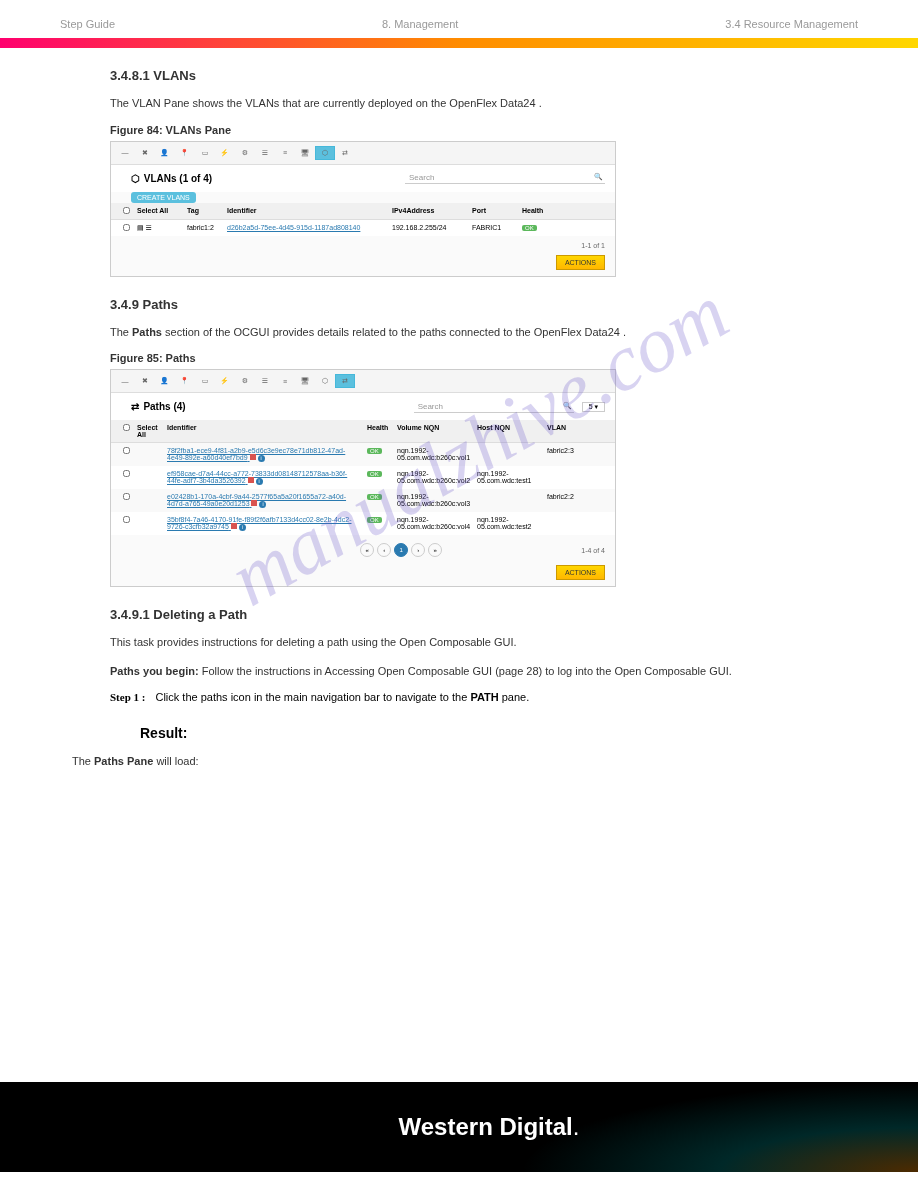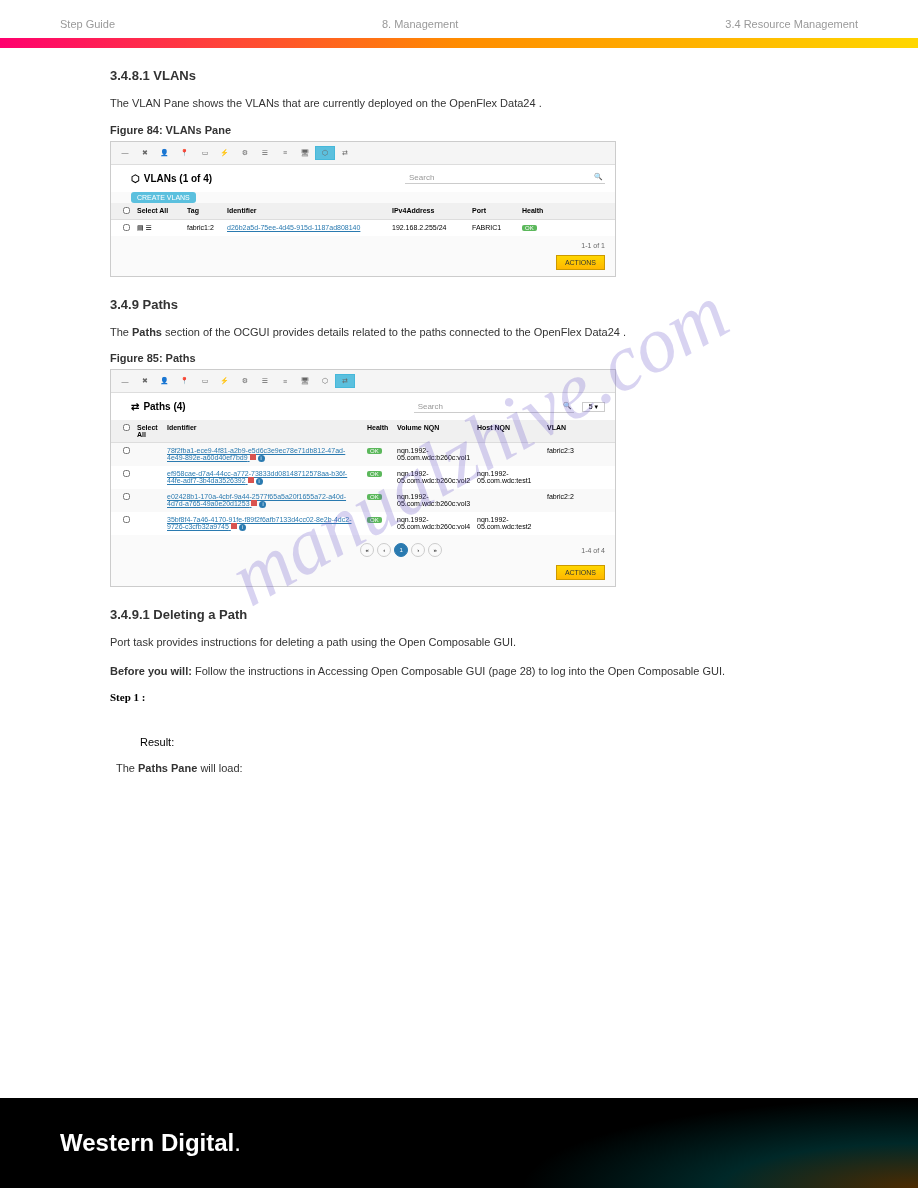--- a/index.html
+++ b/index.html
@@ -30,23 +30,23 @@
     .footer-row { display: flex; justify-content: flex-end; align-items: center; padding: 6px 10px; gap: 8px; }
     .actions-btn { background: linear-gradient(#ffd700, #ffb700); color: #333; padding: 3px 8px; font-size: 7px; border: 1px solid #cc9900; }
     .pagination-text { font-size: 7px; color: #666; }
     .pager { display: flex; justify-content: center; padding: 4px; gap: 3px; }
     .pager .pg { width: 14px; height: 14px; border: 1px solid #ccc; border-radius: 50%; font-size: 6px; display: flex; align-items: center; justify-content: center; }
     .pager .pg.active { background: #2a7ab0; color: #fff; border-color: #2a7ab0; }
     .body-text { font-size: 11px; color: #333; line-height: 1.5; margin: 12px 60px 12px 110px; }
     .body-text b { font-weight: bold; }
     .step { margin: 10px 60px 10px 110px; font-size: 11px; display: flex; gap: 10px; }
     .step-num { font-weight: bold; font-family: Liberation Serif, serif; }
-    .result-label { font-size: 11px; font-weight: normal; margin: 33px 60px 5px 110px; }
+    .result-label { font-size: 14px; font-weight: bold; margin: 22px 60px 5px 110px; }
     .watermark { position: absolute; top: 400px; left: 200px; font-size: 80px; color: rgba(100, 80, 200, 0.25); font-style: italic; transform: rotate(-30deg); pointer-events: none; font-family: Georgia, serif; }
-    .footer { position: absolute; bottom: 0; width: 100%; height: 90px; background: #000; display: flex; align-items: center; padding-left: 60px; overflow: hidden; }
+    .footer { position: absolute; bottom: 16px; width: 100%; height: 90px; background: #000; display: flex; align-items: center; padding-left: 60px; overflow: hidden; justify-content: center; }
     .footer-wave { position: absolute; bottom: 0; right: 0; width: 400px; height: 90px; background: radial-gradient(ellipse at bottom right, rgba(255,140,0,0.3), rgba(0,200,200,0.2), transparent 70%); }
     .footer-logo { color: #fff; font-size: 24px; font-weight: 300; position: relative; z-index: 1; }
     .footer-logo b { font-weight: bold; }
     .page-select { border: 1px solid #ccc; padding: 0 6px; font-size: 7px; margin-left: 8px; }
   </style>
 </head>
 <body>
 
 <div class="header">
   <span>Step Guide</span>
@@ -194,27 +194,28 @@
       <span class="pg">»</span>
     </div>
     <span class="pagination-text">1-4 of 4</span>
   </div>
   <div class="footer-row" style="padding-top:0">
     <span class="actions-btn">ACTIONS</span>
   </div>
 </div>
 
 <div class="section-title">3.4.9.1  Deleting a Path</div>
-<div class="body-text">Port task provides instructions for deleting a path using the Open Composable GUI.</div>
-<div class="body-text"><b>Before you will:</b> <span>Follow the instructions in Accessing Open Composable GUI (page 28) to log into the Open Composable GUI.</span></div>
+<div class="body-text">This task provides instructions for deleting a path using the Open Composable GUI.</div>
+<div class="body-text"><b>Paths you begin:</b> <span>Follow the instructions in Accessing Open Composable GUI (page 28) to log into the Open Composable GUI.</span></div>
 <div class="step">
   <span class="step-num">Step 1 :</span>
+  <span><span>Click the paths icon in the main navigation bar to navigate to the </span><b>PATH</b><span> pane.</span></span>
 </div>
 <div class="result-label" style="margin-left:140px">Result:</div>
-<div class="body-text" style="margin-left:116px">
+<div class="body-text" style="margin-left:72px">
   <span>The </span><b>Paths Pane</b><span> will load:</span>
 </div>
 
 <div class="watermark">manualzhive.com</div>
 
 <div class="footer">
   <div class="footer-wave"></div>
   <div class="footer-logo"><b>Western Digital</b><span>.</span></div>
 </div>
 

